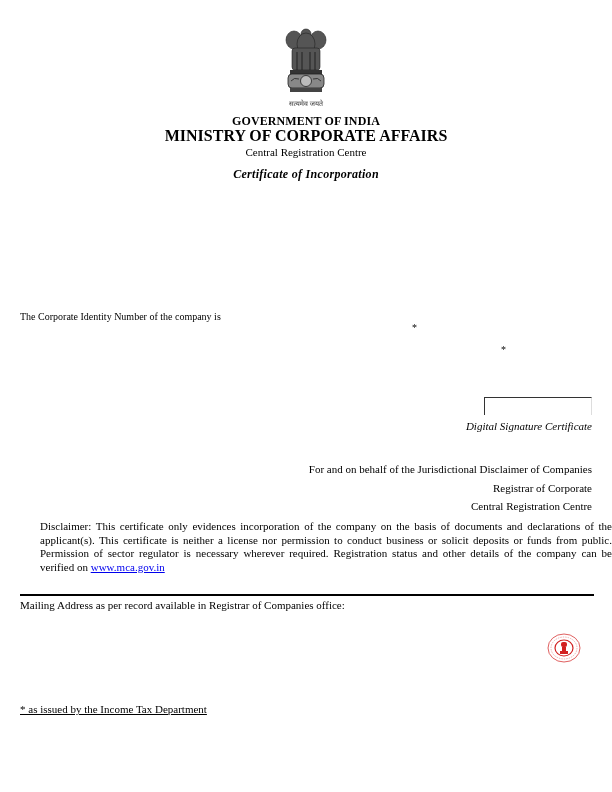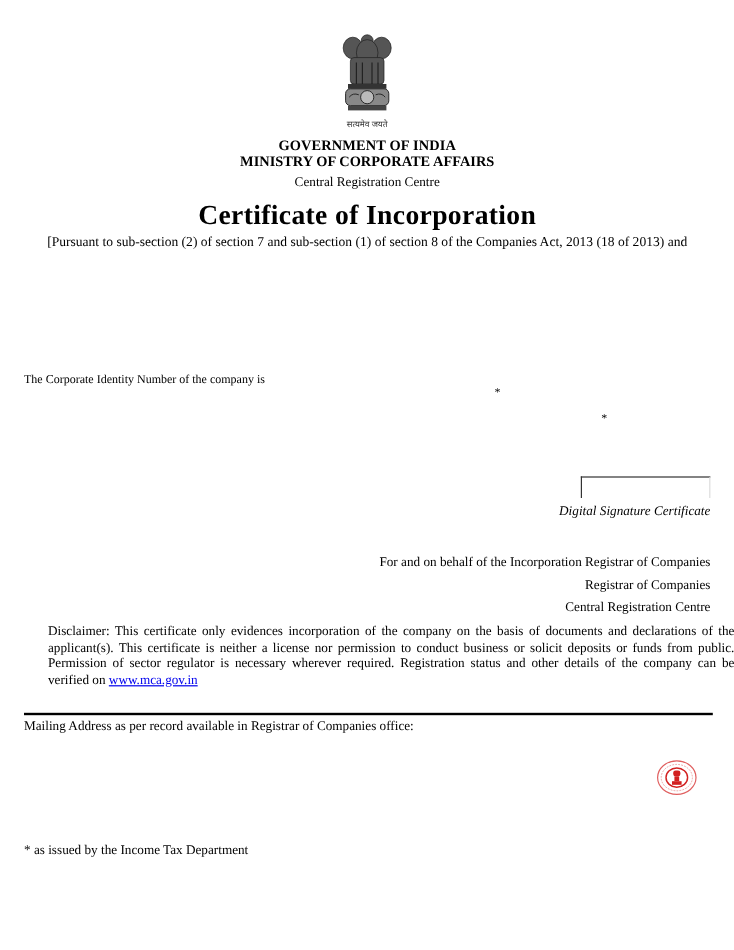--- a/index.html
+++ b/index.html
@@ -3,39 +3,39 @@
   <meta charset="utf-8">
   <style>
     html, body { margin: 0; padding: 0; background: #ffffff; }
     body { width: 612px; height: 792px; position: relative; overflow: hidden;
            font-family: "Liberation Serif", "DejaVu Serif", serif; color: #000; }
     .abs { position: absolute; }
     .center { left: 0; width: 612px; text-align: center; }
     .emblem { left: 278px; top: 26px; width: 56px; height: 84px; }
     .motto { top: 99px; font-size: 7px; color: #333; }
     .gov { top: 114px; font-size: 12px; font-weight: bold; letter-spacing: 0.1px; }
-    .ministry { top: 127px; font-size: 12px; font-weight: bold; }
+    .ministry { top: 127px; font-size: 16px; font-weight: bold; }
     .crc { top: 146px; font-size: 11px; }
-    .title { top: 167px; font-size: 23px; font-weight: bold; letter-spacing: 0.3px; }
+    .title { top: 167px; font-size: 12px; font-weight: bold; letter-spacing: 0.3px; font-style: italic; }
     .pursuant { top: 196px; left: 20px; width: 572px; text-align: center; font-size: 11.3px; line-height: 13px; }
     .cin-label { top: 311px; left: 20px; font-size: 10px; }
     .star1 { top: 322px; left: 412px; font-size: 10px; }
     .star2 { top: 344px; left: 501px; font-size: 10px; }
     .sigbox { left: 484px; top: 397px; width: 106px; height: 17px;
               border-top: 1.5px solid #333; border-left: 1.5px solid #333; border-right: 1px solid #ddd; }
     .dsc { top: 420px; right: 20px; font-size: 11px; font-style: italic; }
     .behalf { top: 463px; right: 20px; font-size: 11px; }
     .roc { top: 482px; right: 20px; font-size: 11px; }
     .crc2 { top: 500px; right: 20px; font-size: 11px; }
     .disclaimer { top: 520px; left: 20px; width: 572px; font-size: 11px; line-height: 13.5px; text-align: justify; margin-left: 20px; }
     .disclaimer a { color: #0000ee; text-decoration: underline; }
     .rule { left: 20px; top: 594px; width: 574px; height: 2px; background: #000; }
     .mailing { top: 599px; left: 20px; font-size: 11px; text-align: center; }
     .seal { left: 547px; top: 633px; width: 34px; height: 30px; }
-    .footnote { top: 703px; left: 20px; font-size: 11px; }
+    .footnote { top: 703px; left: 20px; font-size: 11px; text-decoration: underline; }
   </style>
 </head>
 <body>
 
 <div class="abs emblem">
   <svg width="56" height="72" viewBox="0 0 56 72">
     <g fill="#555" stroke="#222" stroke-width="0.6">
       <ellipse cx="28" cy="8" rx="5" ry="5"></ellipse>
       <ellipse cx="16" cy="14" rx="8" ry="9"></ellipse>
       <ellipse cx="40" cy="14" rx="8" ry="9"></ellipse>
@@ -57,32 +57,31 @@
   </svg>
 </div>
 <div class="abs center motto">सत्यमेव जयते</div>
 
 <div class="abs center gov">GOVERNMENT OF INDIA</div>
 <div class="abs center ministry">MINISTRY OF CORPORATE AFFAIRS</div>
 <div class="abs center crc">Central Registration Centre</div>
 
 <div class="abs center title">Certificate of Incorporation</div>
 <div class="abs pursuant">
-  <div>[Pursuant to sub-section (2) of section 7 and sub-section (1) of section 8 of the Companies Act, 2013 (18 of 2013) and</div>
 </div>
 
 <div class="abs cin-label">The Corporate Identity Number of the company is</div>
 <div class="abs star1">*</div>
 <div class="abs star2">*</div>
 
 <div class="abs sigbox"></div>
 <div class="abs dsc">Digital Signature Certificate</div>
 
-<div class="abs behalf">For and on behalf of the Incorporation Registrar of Companies</div>
-<div class="abs roc">Registrar of Companies</div>
+<div class="abs behalf">For and on behalf of the Jurisdictional Disclaimer of Companies</div>
+<div class="abs roc">Registrar of Corporate</div>
 <div class="abs crc2">Central Registration Centre</div>
 
 <div class="abs disclaimer"><span>Disclaimer: This certificate only evidences incorporation of the company on the basis of documents and declarations of the applicant(s). This certificate is neither a license nor permission to conduct business or solicit deposits or funds from public. Permission of sector regulator is necessary wherever required. Registration status and other details of the company can be verified on </span><a>www.mca.gov.in</a></div>
 
 <div class="abs rule"></div>
 <div class="abs mailing">Mailing Address as per record available in Registrar of Companies office:</div>
 
 <div class="abs seal">
   <svg width="34" height="30" viewBox="0 0 34 30">
     <ellipse cx="17" cy="15" rx="16" ry="14" fill="none" stroke="#e06060" stroke-width="1"></ellipse>

